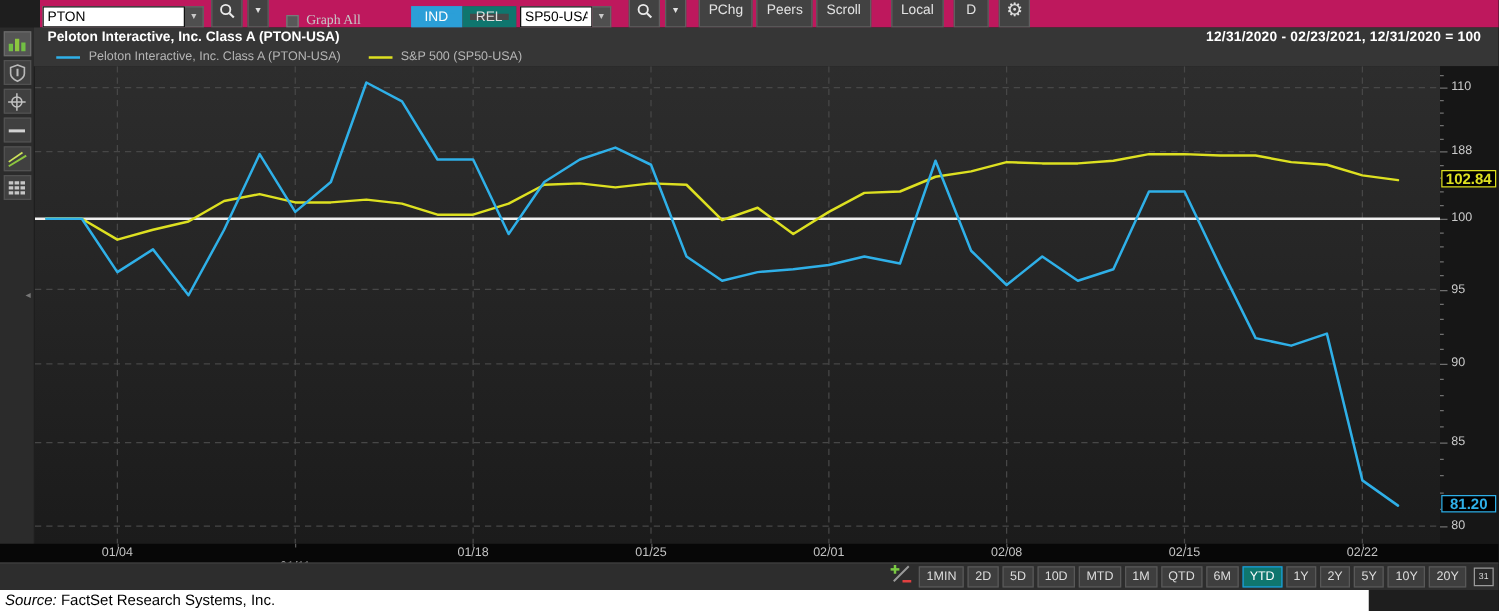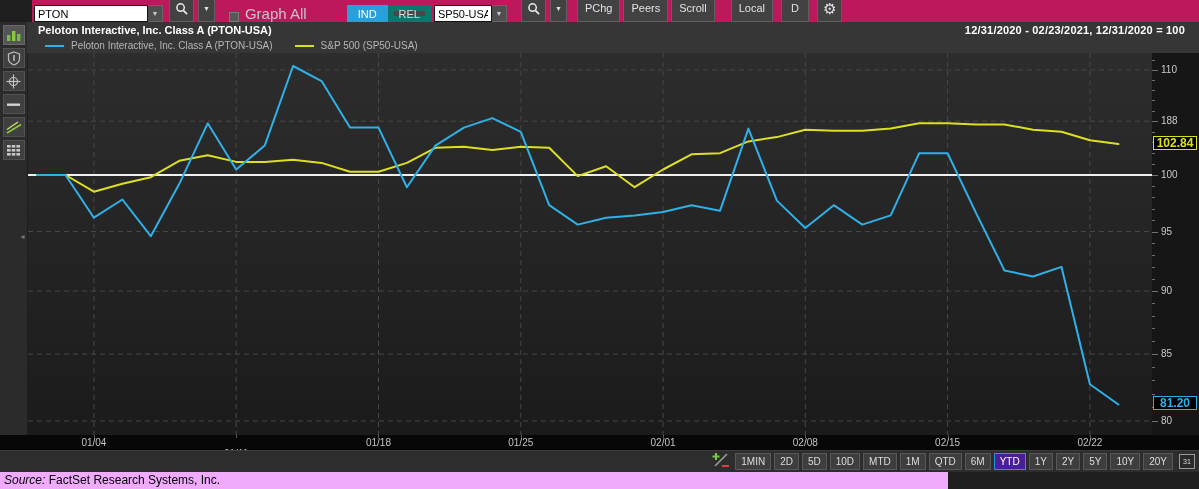--- a/index.html
+++ b/index.html
@@ -14,21 +14,21 @@
   .combo input { width:114px; height:17px; border:1px solid #111; background:#fff; color:#000;
                  font:11px "Liberation Sans", sans-serif; padding:0 3px; }
   .combo .arr { width:15px; height:17px; background:#4f4f4f; border:1px solid #666; border-left:none;
                 color:#c9c9c9; font-size:7px; display:flex; align-items:center; justify-content:center; cursor:pointer; }
   .tbtn { height:28px; background:#424242; border:1px solid #5f5f5f; color:#e2e2e2;
           font:11px "Liberation Sans", sans-serif; display:flex; align-items:center; justify-content:center;
           padding:0 7px; cursor:pointer; }
   .tbtn.icon { padding:0 5px; }
   .tbtn.narrow { padding:0 4px; font-size:7px; }
   .chk { width:10px; height:10px; background:#585858; border:1px solid #7a7a7a; margin-left:14px; cursor:pointer; }
-  .tblabel { color:#c7c7c7; font-size:15px; margin:0 10px 0 6px; }
+  .tblabel { color:#c7c7c7; font-size:11px; margin:0 10px 0 6px;font-family:Liberation Serif, serif; }
   .toggle { height:17px; padding:0 5px; font:11px "Liberation Sans", sans-serif; border:6px solid #0f766e;
             background:#484848; color:#dedede; cursor:pointer; display:flex; align-items:center; }
   .toggle.active { background:#2b9fd8; border-color:#2b9fd8; color:#fff; }
   .gear { font-size:15px; color:#e0e0e0; line-height:1; }
   .mg { display:block; }
 
   
   .sidebar { position:absolute; left:0; top:22px; width:27px; height:428px; background:#2b2b2b; }
   .sbtn { width:22px; height:20px; margin:3px auto 0 auto; background:#404040; border:1px solid #515151;
           display:flex; align-items:center; justify-content:center; cursor:pointer; }
@@ -58,27 +58,27 @@
   .ylab { position:absolute; left:9px; color:#c9c9c9; font-size:10px; }
   .ytick { position:absolute; left:0; height:1px; background:#6f6f6f; }
   .badge { position:absolute; left:1px; width:44px; height:14px; background:#000; border:1px solid;
            font-size:12px; font-weight:bold; text-align:center; line-height:13px; }
 
   
   .periodbar { position:absolute; left:0; top:450px; width:1199px; height:22px; background:#2d2d2d;
                border-top:1px solid #3c3c3c; display:flex; align-items:center; justify-content:flex-end; padding-right:4px; }
   .pbtn { height:17px; margin-left:3px; padding:0 5px; background:#3e3e3e; border:1px solid #585858;
           color:#dcdcdc; font:10px "Liberation Sans", sans-serif; display:flex; align-items:center; cursor:pointer; }
-  .pbtn.active { background:#4c1d95; border-color:#1d9bd9; color:#fff; }
+  .pbtn.active { background:#0f766e; border-color:#1d9bd9; color:#fff; }
   .cal { width:16px; height:15px; margin-left:6px; border:1px solid #9a9a9a; color:#ddd; font-size:7px;
          display:flex; align-items:center; justify-content:center; cursor:pointer; background:#2a2a2a; }
   .evticon { margin-right:2px; cursor:pointer; }
 
   
-  .sourcebar { position:absolute; left:0; top:472px; width:948px; height:17px; background:#f0abfc;
+  .sourcebar { position:absolute; left:0; top:472px; width:1095px; height:17px; background:#ffffff;
                color:#000; font-size:12px; padding:1px 0 0 4px; }
   .sourcebar .pfx { font-style:italic; }
 </style>
 </head>
 <body>
 
 <div class="app">
 
   <div class="topbar">
     <div class="combo">

